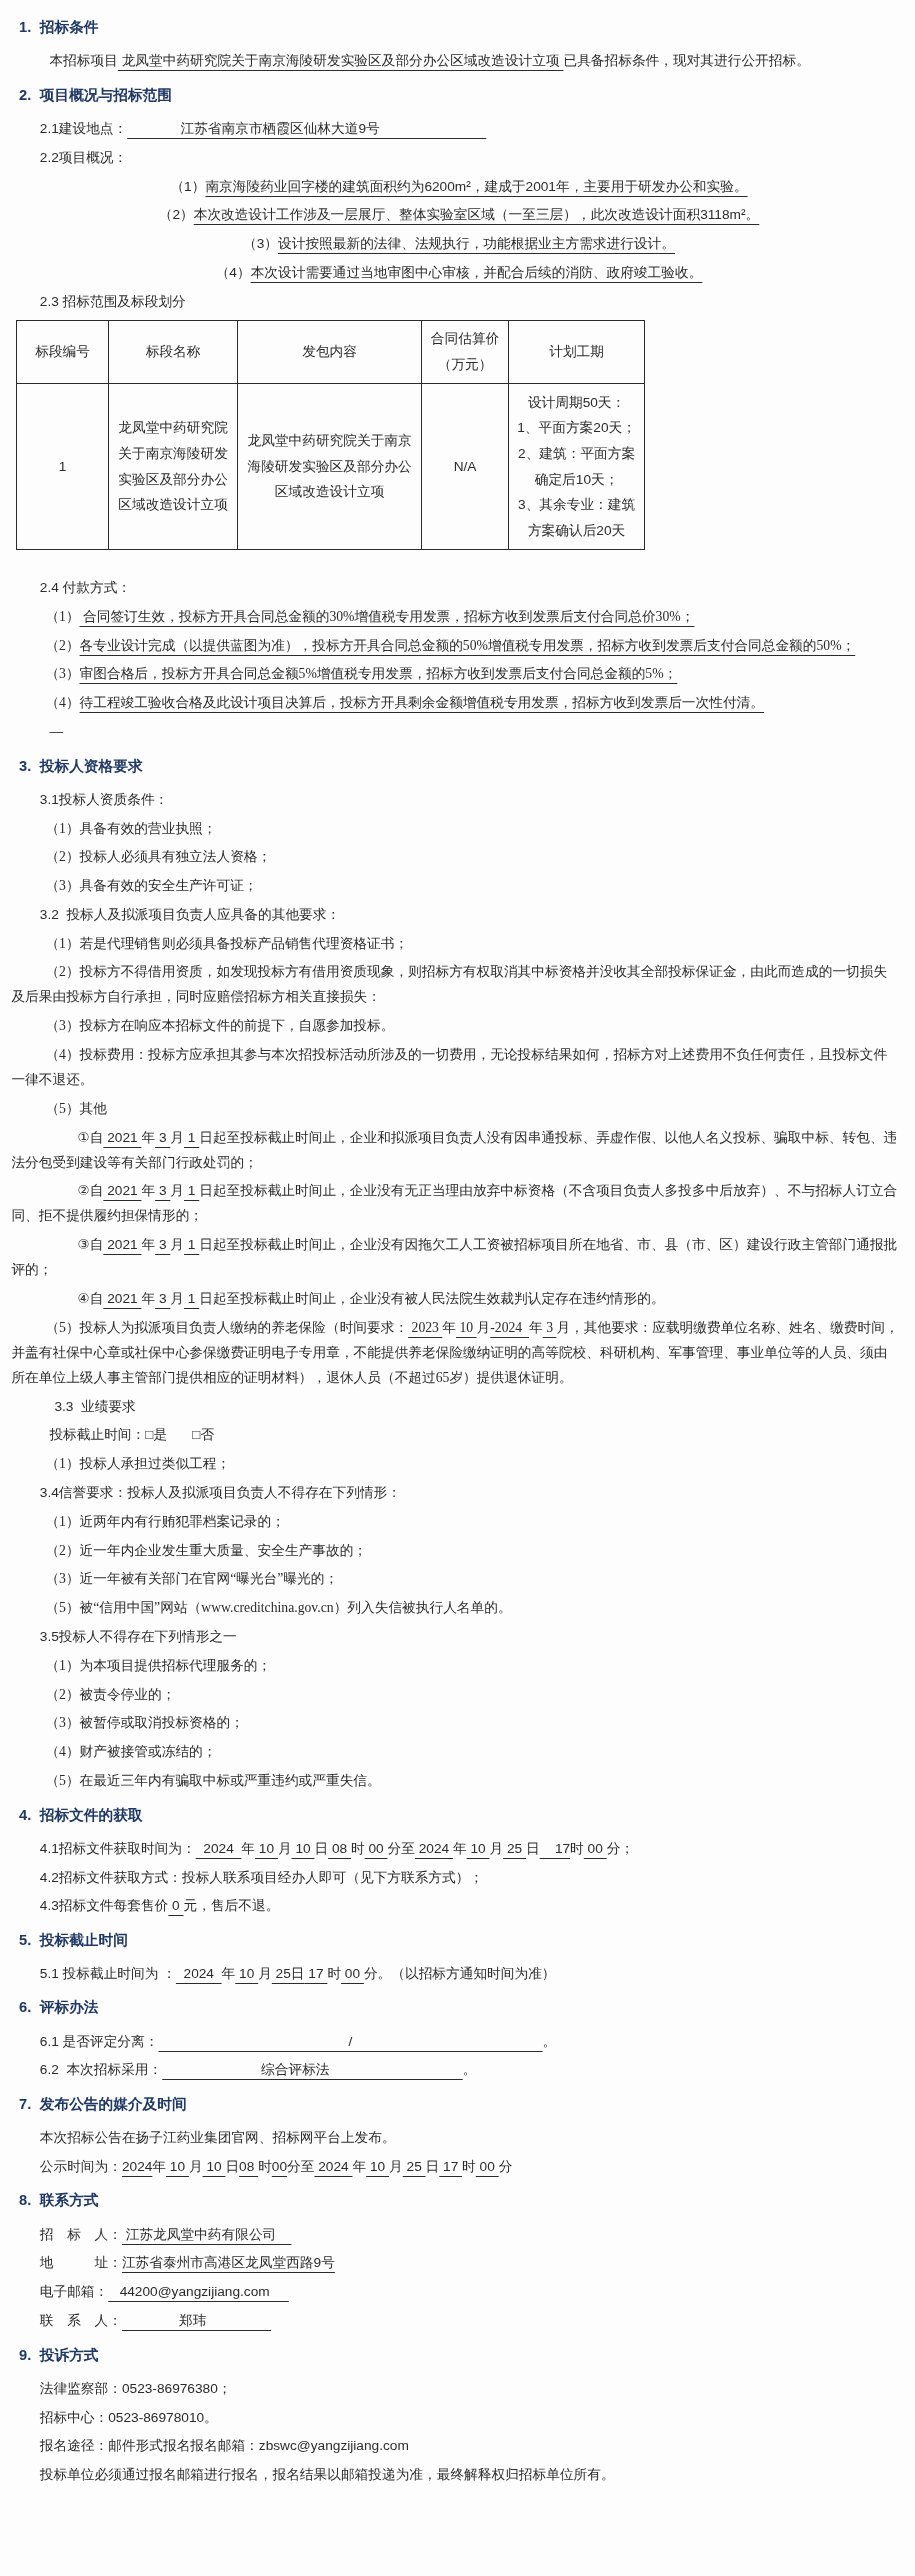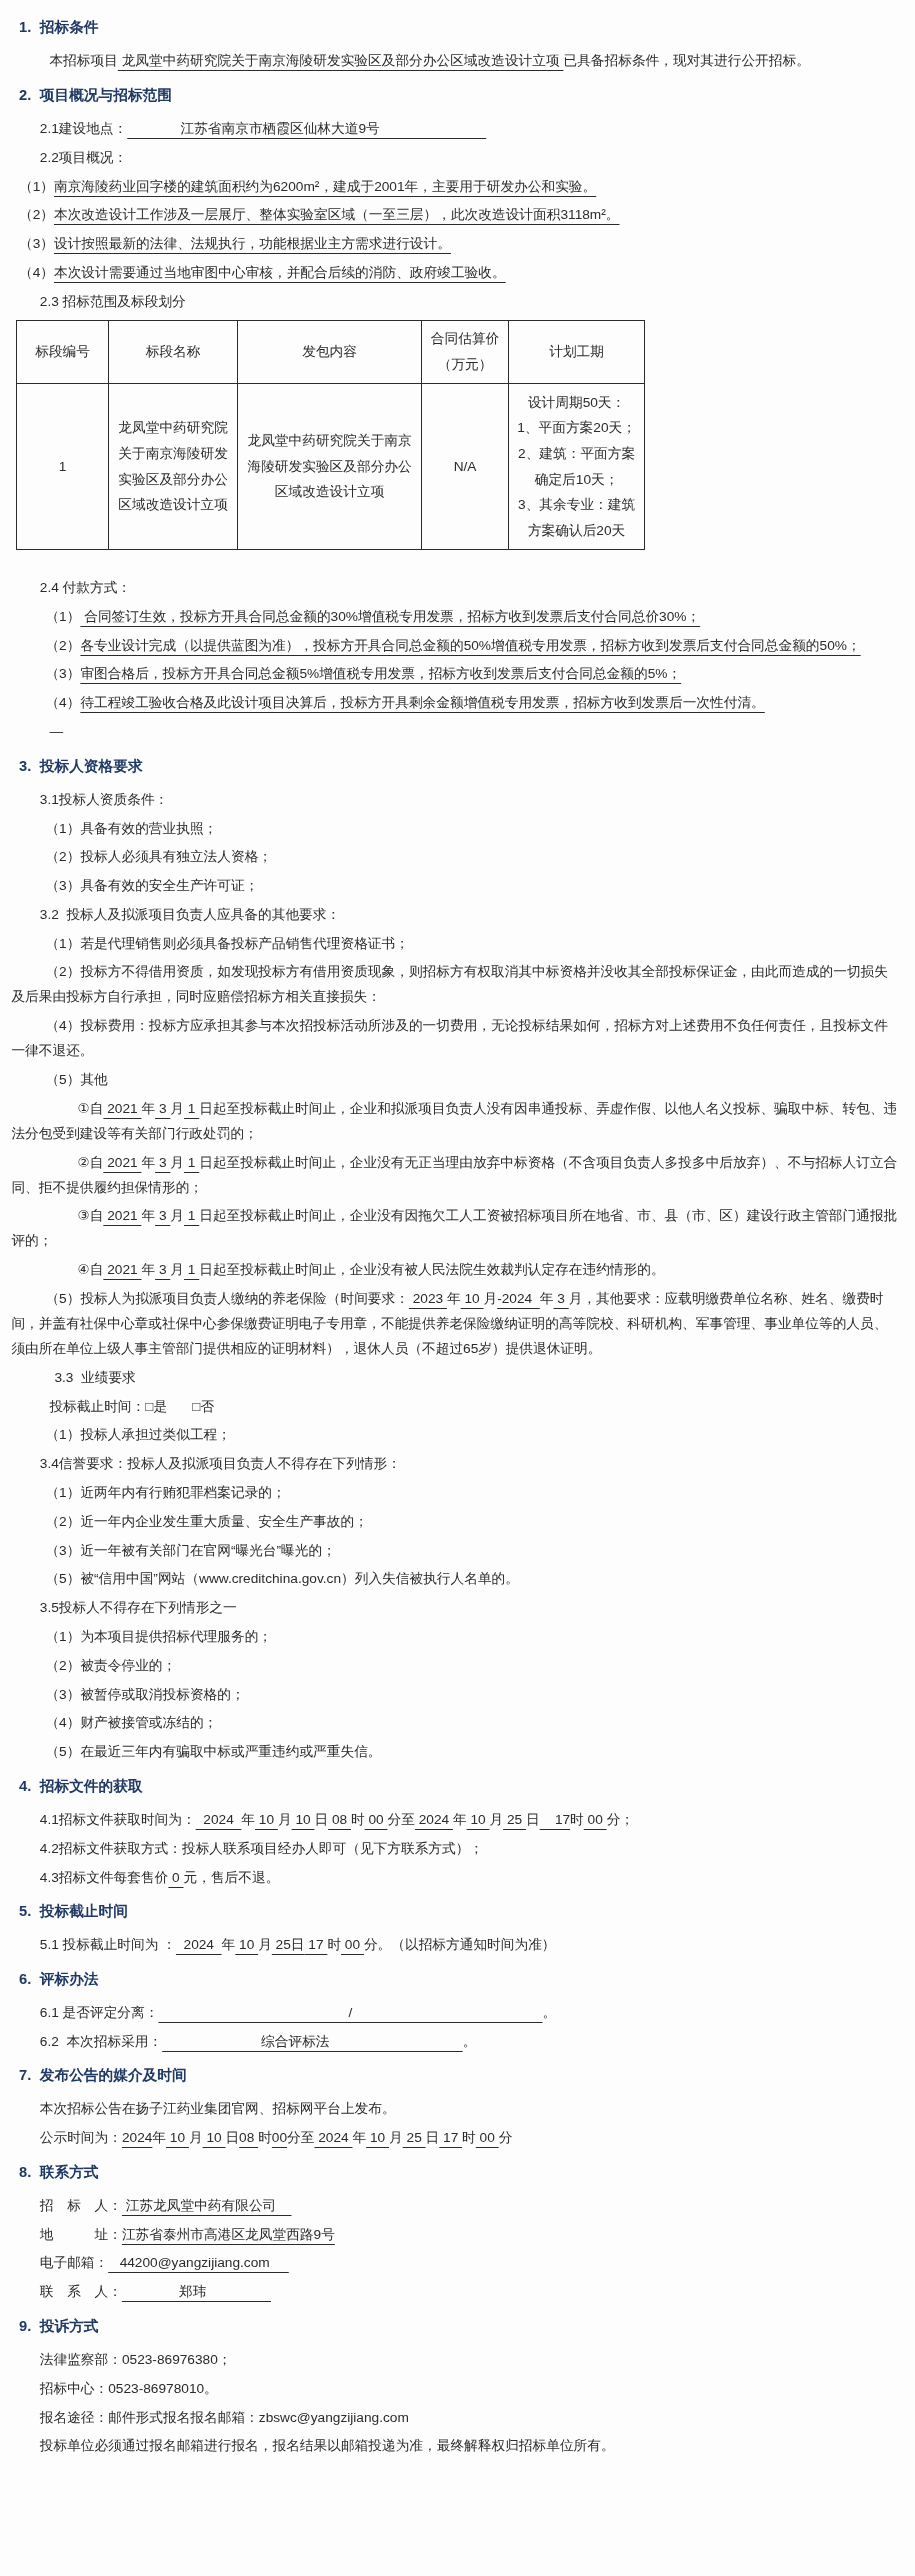--- a/index.html
+++ b/index.html
@@ -8,22 +8,22 @@
     padding:5.7px 17px 9.5px 11.4px;
     background:#fdfdfd;
     font-family:"Liberation Sans","DejaVu Sans",sans-serif;
     color:#2b2b2b;font-size:13.7px;overflow:hidden;
   }
   .sec-head{display:flex;align-items:baseline;margin:9.5px 0 7.6px;line-height:25.6px;
     color:#1f3864;font-weight:bold;font-size:14.7px;}
   .sec-num{width:28.4px;flex:0 0 auto;padding-left:7.6px;box-sizing:border-box;}
   .sec-title{flex:1;}
   p.line{margin:0 0 3.8px;line-height:25px;white-space:pre-wrap;word-break:break-all;}
-  .p0{text-indent:7.6px;}
-  .p1{text-indent:34px;}
+  .p0{text-indent:7.6px;text-align:center;}
+  .p1{text-indent:34px;font-family:Liberation Serif, serif;}
   .p2{text-indent:28.4px;}
   .p3{text-indent:38px;}
   .p4{text-indent:66px;}
   .p6{text-indent:43px;}
   .u{text-decoration:underline;text-decoration-thickness:0.9px;text-underline-offset:4.7px;}
   .cb{margin-right:25px;}
   table.lots{border-collapse:collapse;margin:5.7px 0 25px 4.7px;table-layout:fixed;}
   table.lots th,table.lots td{
     border:0.9px solid #2b2b2b;text-align:center;vertical-align:middle;
     font-weight:normal;font-size:13.7px;line-height:25.6px;white-space:pre-wrap;
@@ -98,20 +98,21 @@
     <span class="sec-num">3.</span>
     <span class="sec-title">投标人资格要求</span>
   </div>
   <p class="line p2">3.1投标人资质条件：</p>
   <p class="line p1">（1）具备有效的营业执照；</p>
   <p class="line p1">（2）投标人必须具有独立法人资格；</p>
   <p class="line p1">（3）具备有效的安全生产许可证；</p>
   <p class="line p2">3.2  投标人及拟派项目负责人应具备的其他要求：</p>
   <p class="line p1">（1）若是代理销售则必须具备投标产品销售代理资格证书；</p>
   <p class="line p1">（2）投标方不得借用资质，如发现投标方有借用资质现象，则招标方有权取消其中标资格并没收其全部投标保证金，由此而造成的一切损失及后果由投标方自行承担，同时应赔偿招标方相关直接损失：</p>
+  <p class="line p1">（3）投标方在响应本招标文件的前提下，自愿参加投标。</p>
   <p class="line p1">（4）投标费用：投标方应承担其参与本次招投标活动所涉及的一切费用，无论投标结果如何，招标方对上述费用不负任何责任，且投标文件一律不退还。</p>
   <p class="line p1">（5）其他</p>
   <p class="line p4">①自<span class="u"> 2021 </span>年<span class="u"> 3 </span>月<span class="u"> 1 </span>日起至投标截止时间止，企业和拟派项目负责人没有因串通投标、弄虚作假、以他人名义投标、骗取中标、转包、违法分包受到建设等有关部门行政处罚的；</p>
   <p class="line p4">②自<span class="u"> 2021 </span>年<span class="u"> 3 </span>月<span class="u"> 1 </span>日起至投标截止时间止，企业没有无正当理由放弃中标资格（不含项目负责人多投多中后放弃）、不与招标人订立合同、拒不提供履约担保情形的；</p>
   <p class="line p4">③自<span class="u"> 2021 </span>年<span class="u"> 3 </span>月<span class="u"> 1 </span>日起至投标截止时间止，企业没有因拖欠工人工资被招标项目所在地省、市、县（市、区）建设行政主管部门通报批评的；</p>
   <p class="line p4">④自<span class="u"> 2021 </span>年<span class="u"> 3 </span>月<span class="u"> 1 </span>日起至投标截止时间止，企业没有被人民法院生效裁判认定存在违约情形的。</p>
   <p class="line p1">（5）投标人为拟派项目负责人缴纳的养老保险（时间要求：<span class="u"> 2023 </span>年<span class="u"> 10 </span>月<span class="u">-2024  </span>年<span class="u"> 3 </span>月，其他要求：应载明缴费单位名称、姓名、缴费时间，并盖有社保中心章或社保中心参保缴费证明电子专用章，不能提供养老保险缴纳证明的高等院校、科研机构、军事管理、事业单位等的人员、须由所在单位上级人事主管部门提供相应的证明材料），退休人员（不超过65岁）提供退休证明。</p>
   <p class="line p6">3.3  业绩要求</p>
   <p class="line p3"><span>投标截止时间：</span><span class="cb">□是</span><span>□否</span></p>
   <p class="line p1">（1）投标人承担过类似工程；</p>

